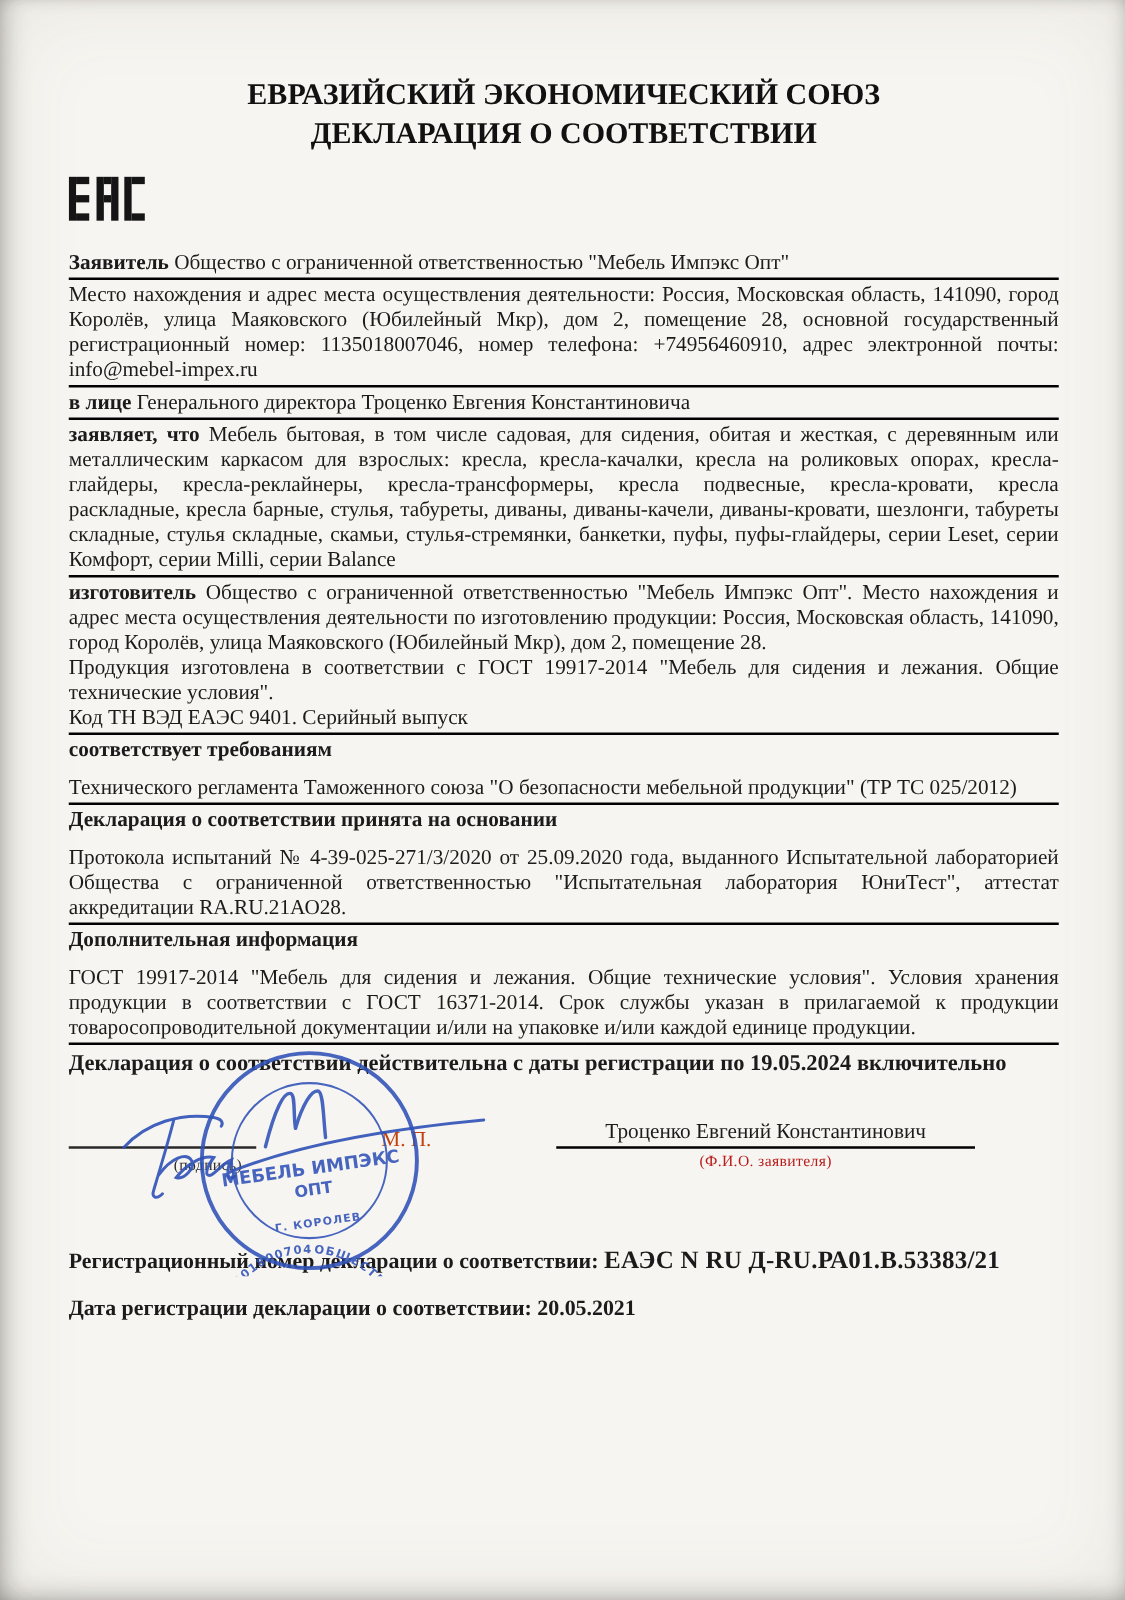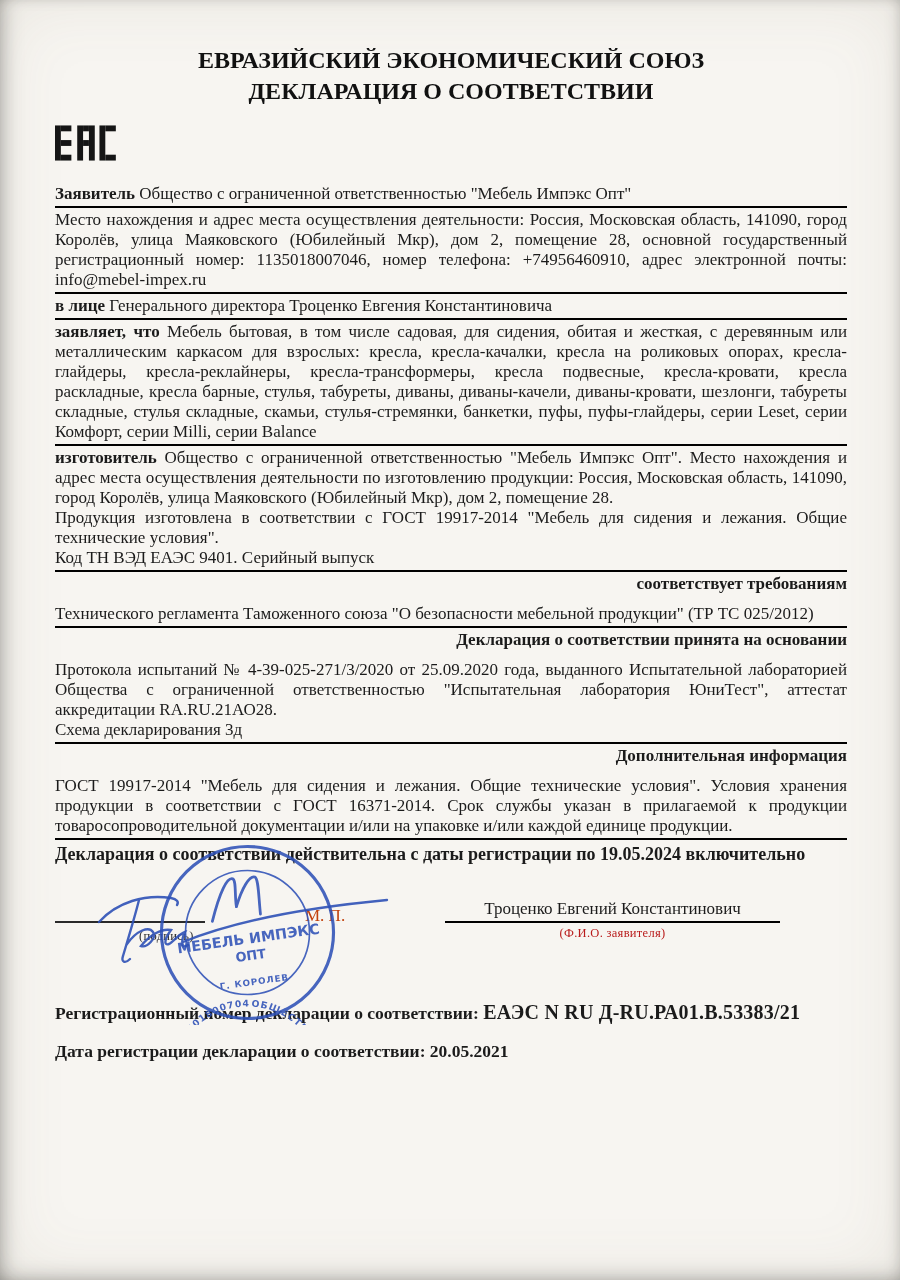--- a/index.html
+++ b/index.html
@@ -8,29 +8,29 @@
     background:#f7f5f1;
     box-shadow:
       inset 0 0 70px rgba(110,95,70,.10),
       inset 14px 0 22px -14px rgba(0,0,0,.35),
       inset -12px 0 18px -14px rgba(0,0,0,.22),
       inset 0 -16px 22px -16px rgba(0,0,0,.28),
       inset 0 10px 16px -14px rgba(0,0,0,.15);
     font-family:"Liberation Serif","DejaVu Serif",serif;
     color:#1b1b1b;
   }
-  .content{position:absolute;left:55px;top:0;width:792px;font-size:17px;line-height:20px;text-align:justify;}
+  .content{position:absolute;left:55px;top:16px;width:792px;font-size:17px;line-height:20px;text-align:justify;}
   .title{ text-align:center;font-weight:bold;font-size:24px;line-height:28px;margin:0;color:#111;}
   .title.first{margin-top:46px;}
   .title.second{margin-top:3px;}
   .eac{display:block;margin-top:9px;}
   .sec{border-bottom:2px solid #000000;padding-bottom:2px;margin-top:2px;}
   .sec p{margin:0;}
   .b{font-weight:bold;}
-  .hdr{font-weight:bold;text-align:right;}
+  .hdr{font-weight:bold;text-align:left;}
   .gap-top{margin-top:10px !important;}
   .validity{font-weight:bold;font-size:18px;margin-top:4px;text-align:left;}
 
   
   .sig-zone{position:relative;height:118px;margin-top:2px;}
   .sig-line-left{position:absolute;left:0;top:39px;width:150px;border-bottom:2px solid #2a2a2a;}
   .sig-caption-left{position:absolute;left:84px;top:44px;font-size:12.5px;color:#2e2e2e;letter-spacing:.3px;}
   .mp-label{position:absolute;left:250px;top:24px;font-size:17px;color:#c2410c;}
   .sig-right{position:absolute;left:390px;top:16px;width:335px;text-align:center;}
   .sig-right .fio{font-size:17px;line-height:21px;border-bottom:2px solid #000000;padding-bottom:2px;}
@@ -92,21 +92,20 @@
     </div>
 
     <div class="sec">
       <p class="hdr">соответствует требованиям</p>
       <p class="gap-top">Технического регламента Таможенного союза "О безопасности мебельной продукции" (ТР ТС 025/2012)</p>
     </div>
 
     <div class="sec">
       <p class="hdr">Декларация о соответствии принята на основании</p>
       <p class="gap-top">Протокола испытаний № 4-39-025-271/3/2020 от 25.09.2020 года, выданного Испытательной лабораторией Общества с ограниченной ответственностью "Испытательная лаборатория ЮниТест", аттестат аккредитации RA.RU.21АО28.</p>
-      <p>Схема декларирования 3д</p>
     </div>
 
     <div class="sec">
       <p class="hdr">Дополнительная информация</p>
       <p class="gap-top">ГОСТ 19917-2014 "Мебель для сидения и лежания. Общие технические условия". Условия хранения продукции в соответствии с ГОСТ 16371-2014. Срок службы указан в прилагаемой к продукции товаросопроводительной документации и/или на упаковке и/или каждой единице продукции.</p>
     </div>
 
     <p class="validity">Декларация о соответствии  действительна с даты регистрации по 19.05.2024 включительно</p>
 
     <div class="sig-zone">

